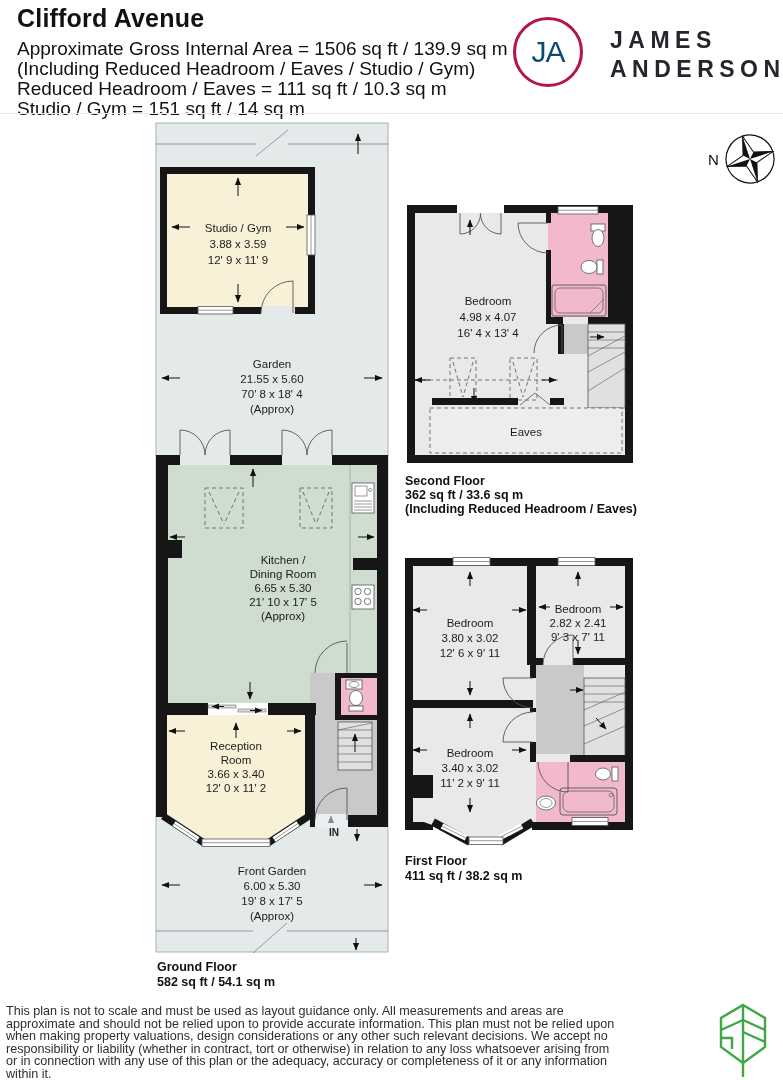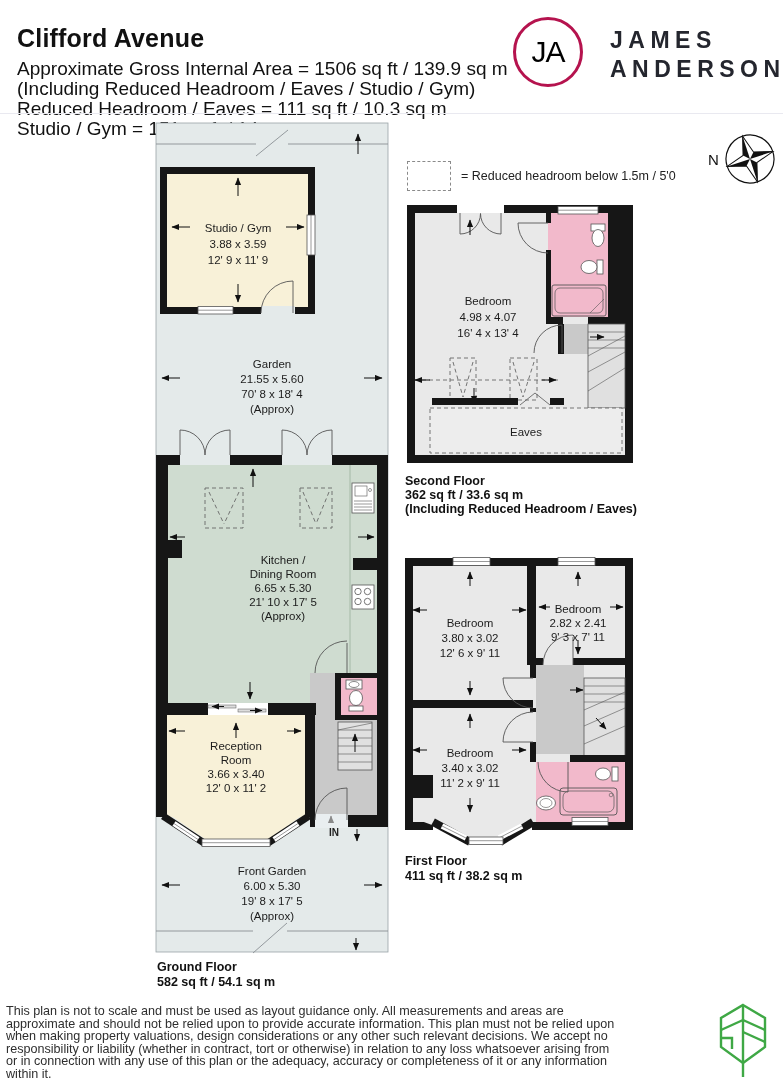--- a/index.html
+++ b/index.html
@@ -8,21 +8,21 @@
   .abs{position:absolute;}
 
   
   .title{font-size:25px;font-weight:bold;margin:0 0 6px 0;letter-spacing:.2px;}
   .hline{font-size:19px;line-height:20px;}
   .hdr-rule{position:absolute;left:0;top:113px;width:783px;height:1px;background:#e9e9f0;}
 
   
   .brand-circle{position:absolute;left:513px;top:17px;width:64px;height:64px;border:3px solid #b5134e;
     border-radius:50%;display:flex;align-items:center;justify-content:center;
-    font-size:30px;color:#000000;letter-spacing:-1px;font-weight:400;}
+    font-size:30px;color:#0c4a6e;letter-spacing:-1px;font-weight:400;}
   .brand-name{position:absolute;left:610px;top:26px;font-size:23px;font-weight:600;color:#24262e;
     letter-spacing:5.5px;line-height:29px;white-space:nowrap;}
 
   
   .legend{position:absolute;left:407px;top:161px;display:flex;align-items:center;}
   .legend-box{width:42px;height:28px;border:1.6px dashed #8a8a8a;background:#fff;}
   .legend-text{margin-left:10px;font-size:12.5px;color:#222;}
 
   
   .footer-text{position:absolute;left:6px;top:1005px;width:618px;font-size:12.6px;line-height:12.6px;color:#2e2e2e;}
@@ -44,41 +44,37 @@
   .brk{stroke:#8a9094;stroke-width:.9;fill:none;}
   text.rm{font:11.5px "Liberation Sans",sans-serif;fill:#1c1c1c;text-anchor:middle;}
   text.fl{font:700 12.5px "Liberation Sans",sans-serif;fill:#111;text-anchor:start;}
   text.sm{font:700 10px "Liberation Sans",sans-serif;fill:#222;text-anchor:middle;}
 </style>
 </head>
 <body>
 
 <div class="page">
 
-  <div class="abs" style="left:17px;top:24px;">
+  <div class="abs" style="left:17px;top:4px;">
     <div class="title">Clifford Avenue</div>
     <div class="hline">Approximate Gross Internal Area = 1506 sq ft / 139.9 sq m</div>
     <div class="hline">(Including Reduced Headroom / Eaves / Studio / Gym)</div>
     <div class="hline">Reduced Headroom / Eaves = 111 sq ft / 10.3 sq m</div>
     <div class="hline">Studio / Gym = 151 sq ft / 14 sq m</div>
   </div>
   <div class="hdr-rule"></div>
 
   <div class="brand-circle">
     <span>JA</span>
   </div>
   <div class="brand-name">
     <div>JAMES</div>
     <div>ANDERSON</div>
   </div>
 
-  <div class="legend">
-    <div class="legend-box"></div>
-    <div class="legend-text">= Reduced headroom below 1.5m / 5'0</div>
-  </div>
 
   <svg class="abs" style="left:700px;top:122px;" width="82" height="74" viewBox="0 0 82 74">
     <text x="8" y="43" style="font:15px 'Liberation Sans',sans-serif;fill:#111;">N</text>
     <g transform="translate(50,37) rotate(-18)">
       <circle cx="0" cy="0" r="24" fill="none" stroke="#111" stroke-width="1.2"></circle>
       <path d="M0,-24 L5.5,-5.5 L24,0 L5.5,5.5 L0,24 L-5.5,5.5 L-24,0 L-5.5,-5.5 Z" fill="#fff" stroke="#111" stroke-width="1"></path>
       <path d="M0,-24 L0,0 L-5.5,-5.5 Z" fill="#111"></path>
       <path d="M24,0 L0,0 L5.5,-5.5 Z" fill="#111"></path>
       <path d="M0,24 L0,0 L5.5,5.5 Z" fill="#111"></path>
       <path d="M-24,0 L0,0 L-5.5,5.5 Z" fill="#111"></path>

